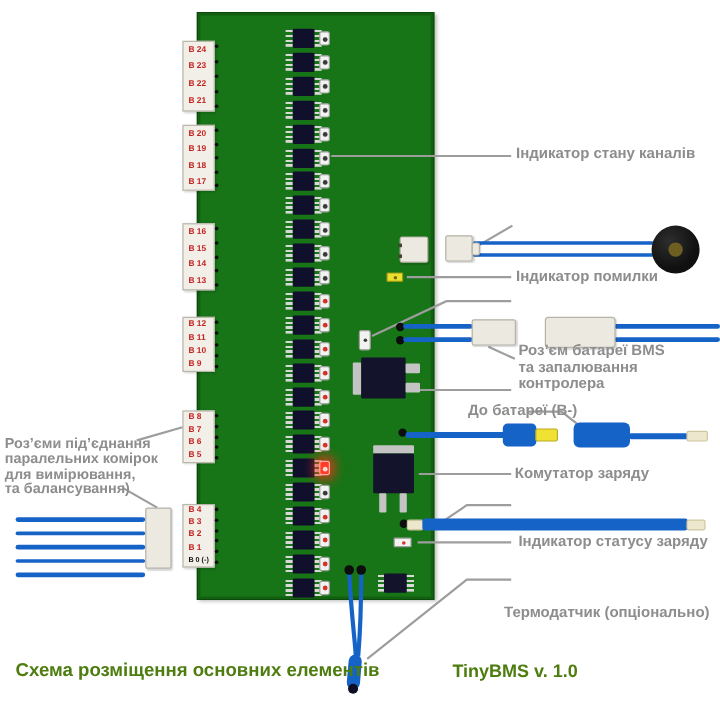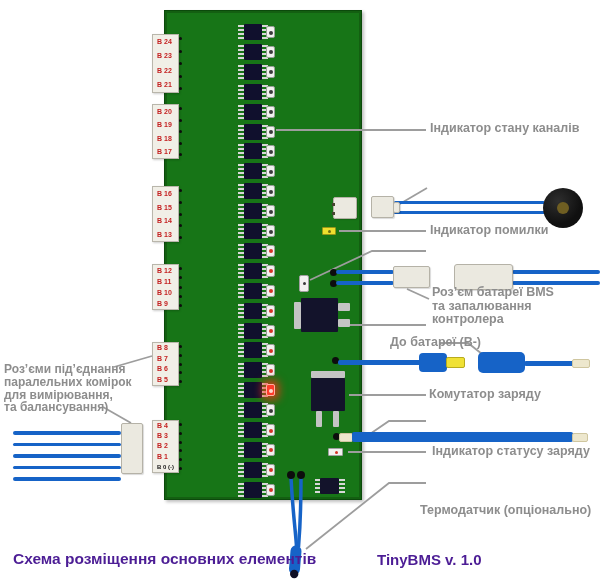--- a/index.html
+++ b/index.html
@@ -67,21 +67,21 @@
   .co-ignstat{left:430px;top:244px;}
   .co-bmspow{left:432px;top:286px;}
   .co-ignsw{left:431px;top:318px;}
   .co-batt{left:390px;top:336px;}
   .co-chgsw{left:429px;top:388px;}
   .co-charger{left:429px;top:414px;}
   .co-chgstat{left:432px;top:445px;}
   .co-thermo{left:420px;top:476px;margin-top:28px;}
   .co-cells{left:4px;top:363px;width:144px;text-align:left;font-size:12px;line-height:12.8px;}
 
-  .cap{position:absolute;color:#4c1d95;font-weight:bold;}
+  .cap{position:absolute;color:#4d7c0f;font-weight:bold;}
   .cap1{left:13px;top:550px;font-size:15.5px;}
   .cap2{left:377px;top:551px;font-size:15px;}
 
   svg.overlay{position:absolute;left:0;top:0;pointer-events:none;}
 </style>
 </head>
 <body>
 
 <div class="stage">
 

